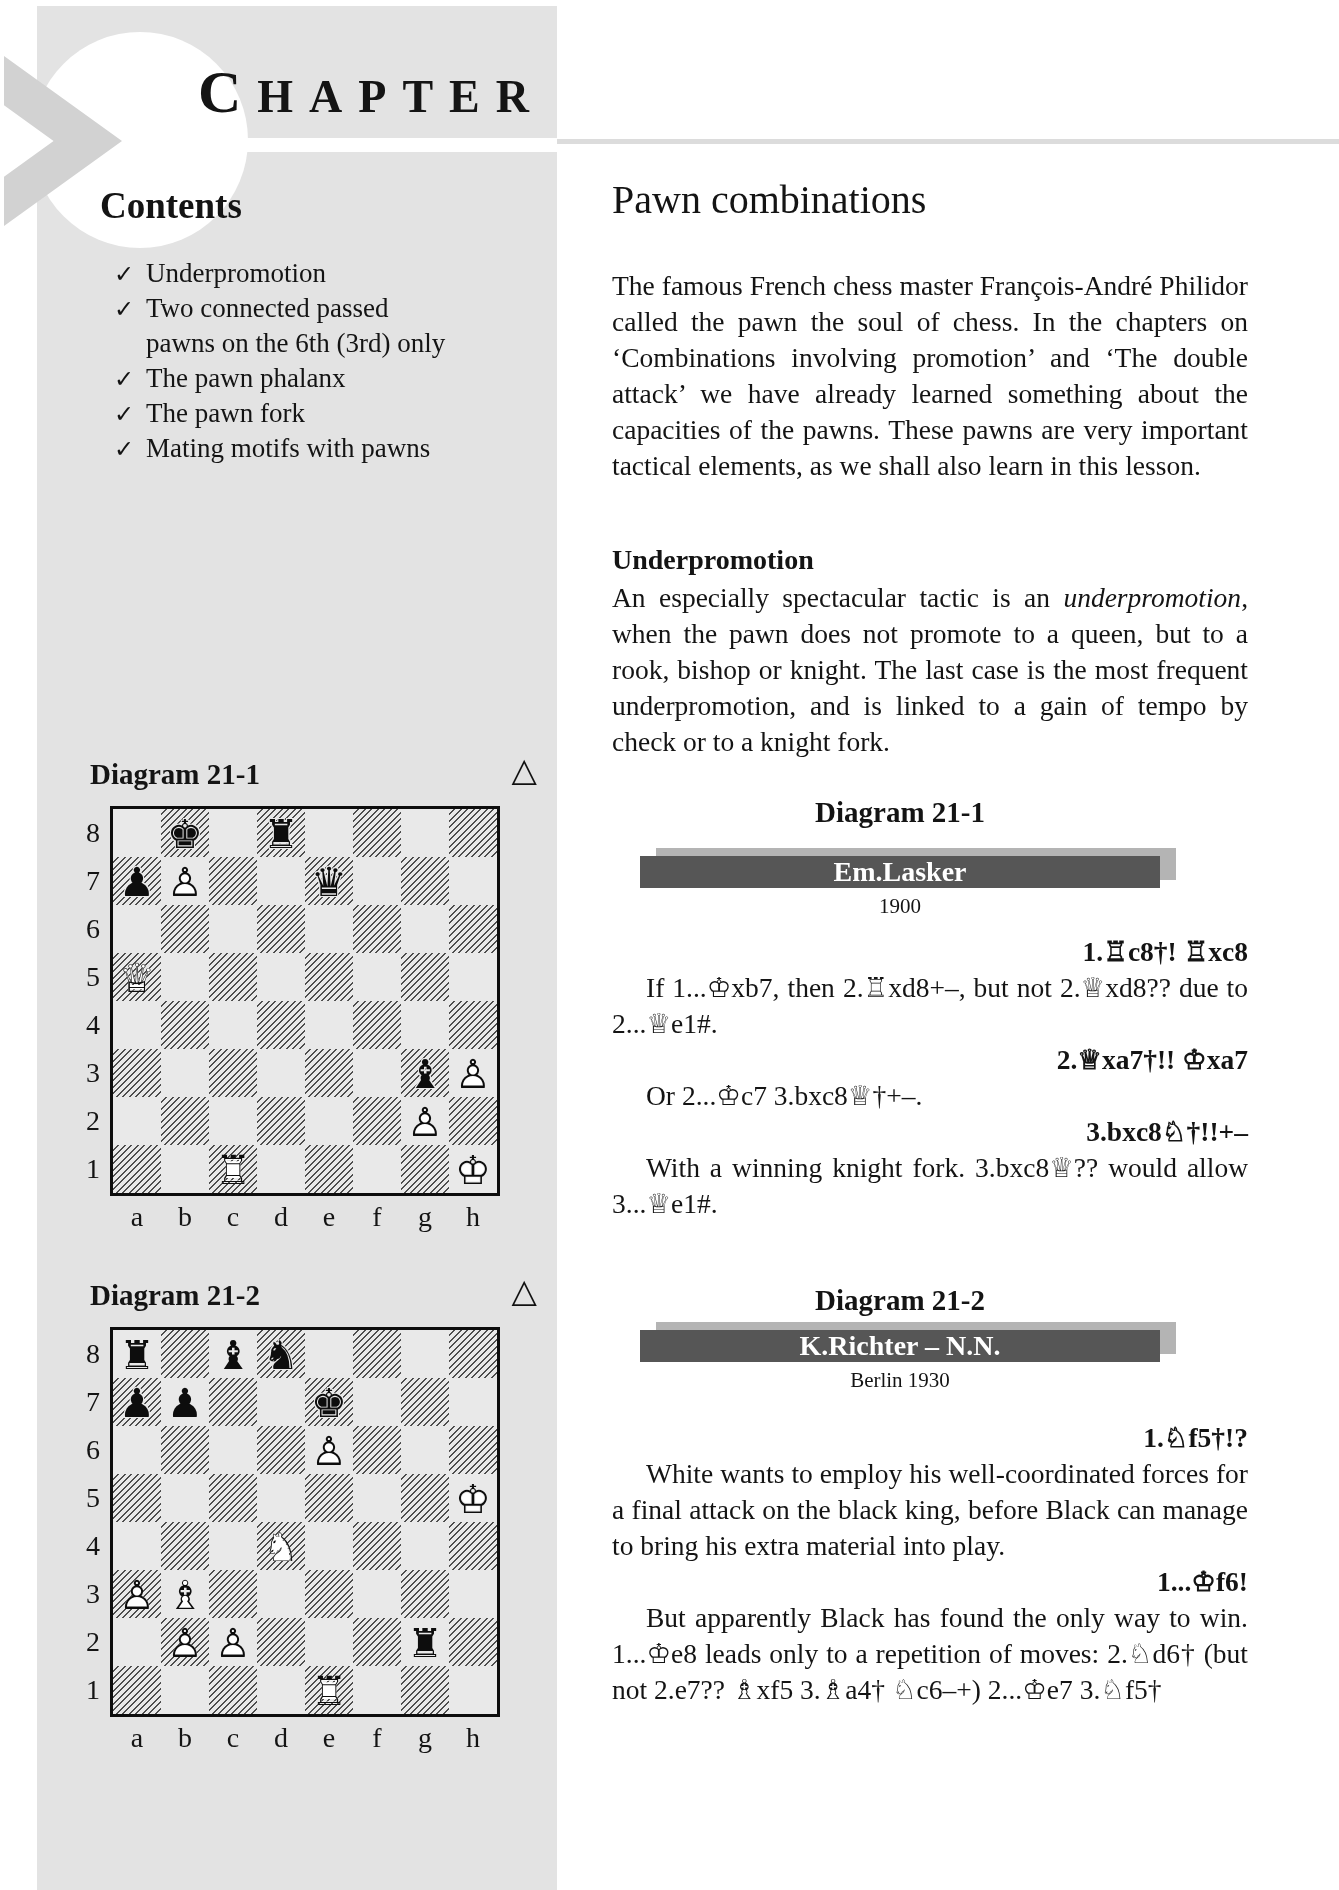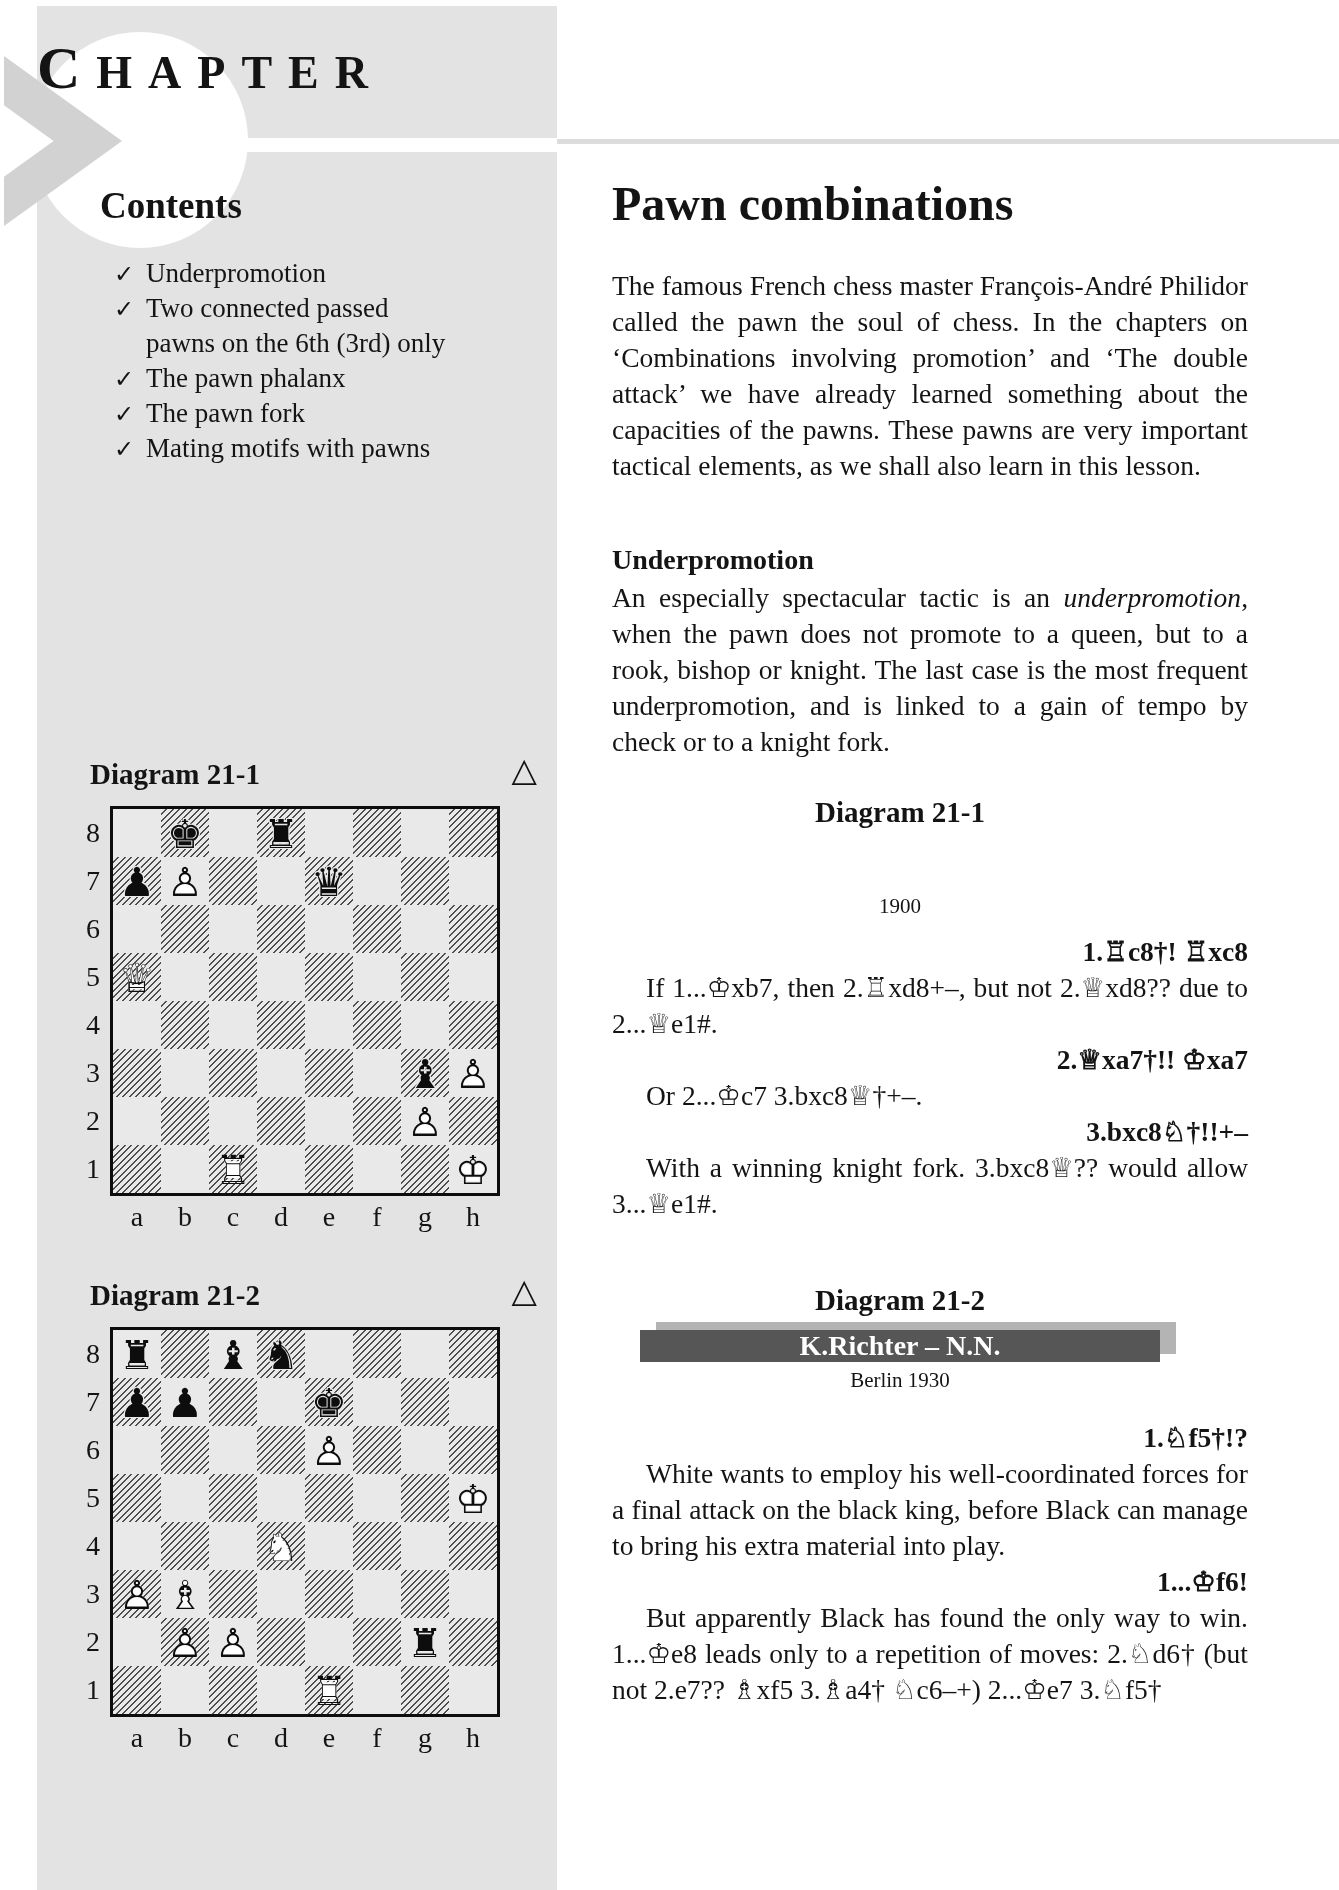--- a/index.html
+++ b/index.html
@@ -8,21 +8,21 @@
 
   
   .sidebar-header{position:absolute;left:37px;top:6px;width:520px;height:132px;background:#e3e3e3;}
   .sidebar-body{position:absolute;left:37px;top:152px;width:520px;height:1738px;background:#e3e3e3;}
   .top-rule{position:absolute;left:557px;top:139px;width:782px;height:5px;background:#dcdcdc;}
 
   .chapter-circle{position:absolute;left:32px;top:32px;width:216px;height:216px;border-radius:50%;background:#fff;}
   .chapter-chevron{position:absolute;left:4px;top:56px;width:118px;height:170px;background:#d2d2d2;
         clip-path:polygon(0 0,100% 50%,0 100%,0 71%,42% 50%,0 29%);}
 
-  .chapter-label{position:absolute;left:37px;top:36px;width:508px;text-align:left;
+  .chapter-label{position:absolute;left:37px;top:60px;width:508px;text-align:right;
         font-weight:700;letter-spacing:16px;font-size:46px;line-height:64px;white-space:nowrap;}
   .chapter-label .initial{font-size:60px;letter-spacing:16px;}
   .chapter-number{position:absolute;left:563px;top:10px;font-size:122px;line-height:120px;font-weight:400;}
 
   .contents-title{position:absolute;left:100px;top:184px;width:360px;text-align:left;
         font-size:37px;font-weight:700;}
   .contents-list{position:absolute;left:114px;top:256px;width:400px;font-size:27px;}
   .contents-row{line-height:34px;white-space:nowrap;}
   .contents-row .chk{display:inline-block;width:32px;font-family:"DejaVu Sans",sans-serif;font-size:24px;}
   .contents-row.no-check .chk{visibility:hidden;}
@@ -43,21 +43,21 @@
   .sq .po{color:#0d0d0d;}            
   .sq .pb{color:#0d0d0d;text-shadow:-1px -1px 0 #e9e9e9,1px -1px 0 #e9e9e9,-1px 1px 0 #e9e9e9,1px 1px 0 #e9e9e9;}
   .rank-labels{position:absolute;left:23px;top:51px;width:40px;height:384px;
         display:flex;flex-direction:column;}
   .rank-labels div{height:48px;line-height:48px;text-align:right;font-size:28px;}
   .file-labels{position:absolute;left:76px;top:442px;width:384px;display:flex;}
   .file-labels div{width:48px;text-align:center;font-size:28px;line-height:34px;}
 
   
   .rc{position:absolute;left:612px;width:636px;}
-  .page-title{top:176px;font-size:48px;font-weight:700;}
+  .page-title{top:176px;font-size:40px;font-weight:400;}
   .body-text{font-size:27.5px;line-height:36px;text-align:justify;}
   .intro{top:268px;}
   .sec-head{top:544px;font-size:28px;font-weight:700;}
   .sec-body{top:580px;}
   .it{font-style:italic;}
 
   .game-head{position:absolute;left:640px;width:520px;text-align:center;font-size:29px;font-weight:700;}
   .gh1{top:796px;} .gh2{top:1284px;}
   .banner{position:absolute;left:640px;width:520px;height:44px;}
   .bn1{top:848px;} .bn2{top:1322px;}
@@ -346,20 +346,24 @@
   </div>
 
   <div class="rc page-title" style="position:absolute">Pawn combinations</div>
 
   <div class="rc body-text intro" style="position:absolute">The famous French chess master François-André Philidor called the pawn the soul of chess. In the chapters on ‘Combinations involving promotion’ and ‘The double attack’ we have already learned something about the capacities of the pawns. These pawns are very important tactical elements, as we shall also learn in this lesson.</div>
 
   <div class="rc sec-head" style="position:absolute">Underpromotion</div>
   <div class="rc body-text sec-body" style="position:absolute"><span>An especially spectacular tactic is an </span><span class="it">underpromotion</span><span>, when the pawn does not promote to a queen, but to a rook, bishop or knight. The last case is the most frequent underpromotion, and is linked to a gain of tempo by check or to a knight fork.</span></div>
 
   <div class="game-head gh1">Diagram 21-1</div>
+  <div class="banner bn1">
+    <div class="shadow"></div>
+    <div class="bar">Em.Lasker</div>
+  </div>
   <div class="event ev1">1900</div>
   <div class="moves mv1">
     <p class="b">1.♖c8†! ♖xc8</p>
     <p class="ind">If 1...♔xb7, then 2.♖xd8+–, but not 2.♕xd8?? due to 2...♕e1#.</p>
     <p class="b">2.♕xa7†!! ♔xa7</p>
     <p class="ind">Or 2...♔c7 3.bxc8♕†+–.</p>
     <p class="b">3.bxc8♘†!!+–</p>
     <p class="ind">With a winning knight fork. 3.bxc8♕?? would allow 3...♕e1#.</p>
   </div>
 

